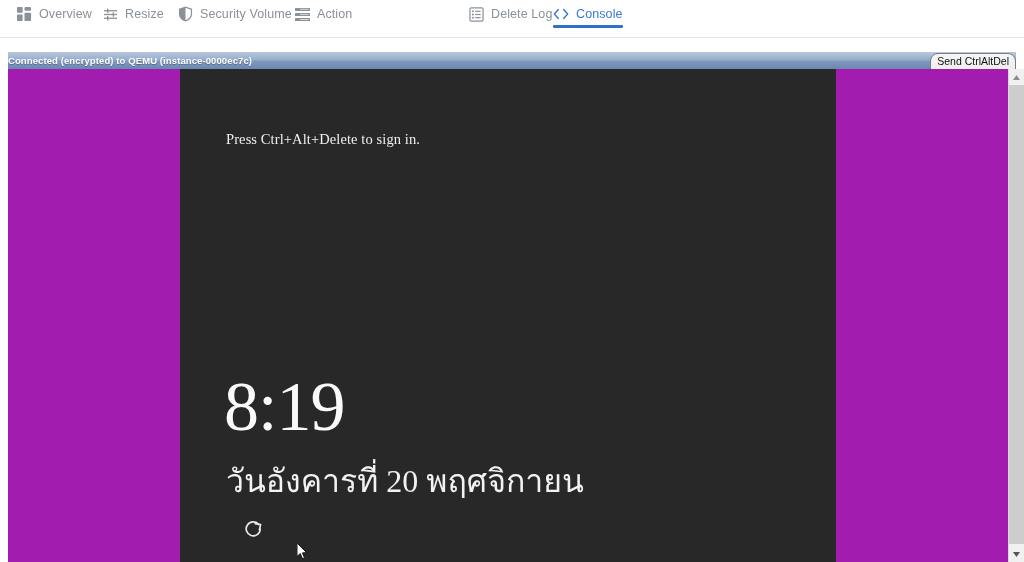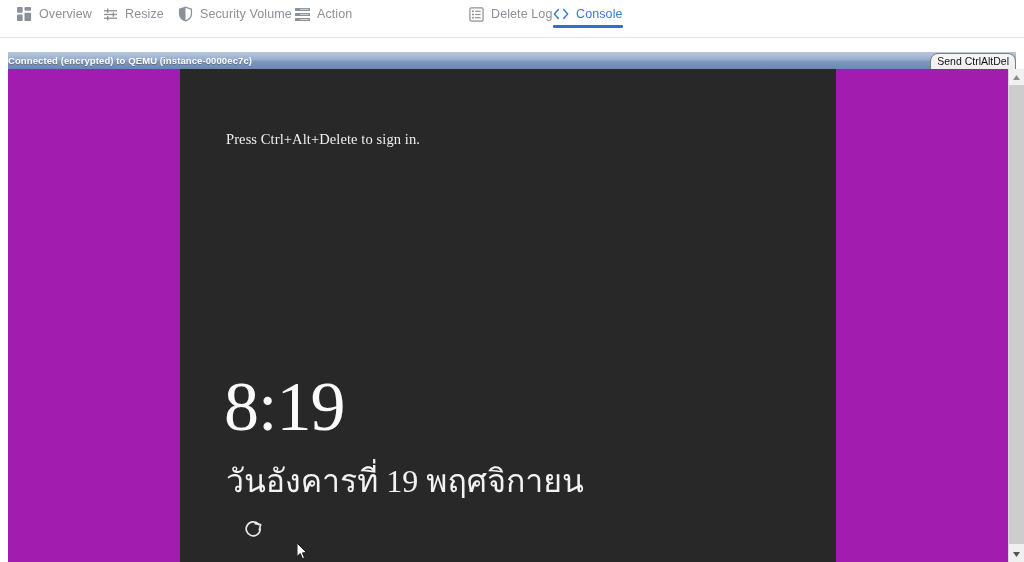--- a/index.html
+++ b/index.html
@@ -276,21 +276,21 @@
 
   <div id="send-cad-btn">Send CtrlAltDel</div>
 
   <div id="console-screen">
     <div id="console-band"></div>
 
     <div id="press-cad">Press Ctrl+Alt+Delete to sign in.</div>
 
     <div id="clock">8:19</div>
 
-    <div id="datetext">วันอังคารที่ 19 พฤศจิกายน</div>
+    <div id="datetext">วันอังคารที่ 20 พฤศจิกายน</div>
 
     <div id="power-icon">
       <svg width="22" height="22" viewBox="0 0 22 22" fill="none" stroke="#e8e8e8" stroke-width="1.7" stroke-linecap="round">
         <path d="M14.6 5.4 A7 7 0 1 0 16.2 10.2"></path>
         <polyline points="11.2,4.6 16.6,5.6 15.4,10.6" fill="none" stroke-linejoin="round"></polyline>
       </svg>
     </div>
   </div>
 
   <div id="vscroll">

